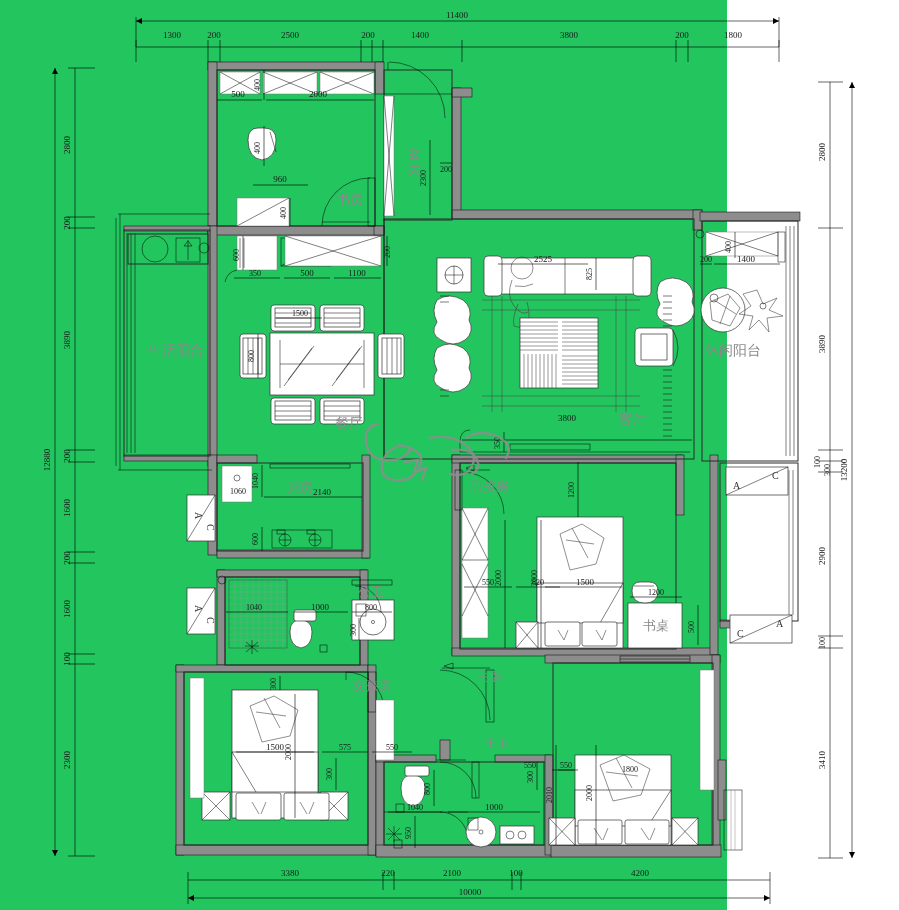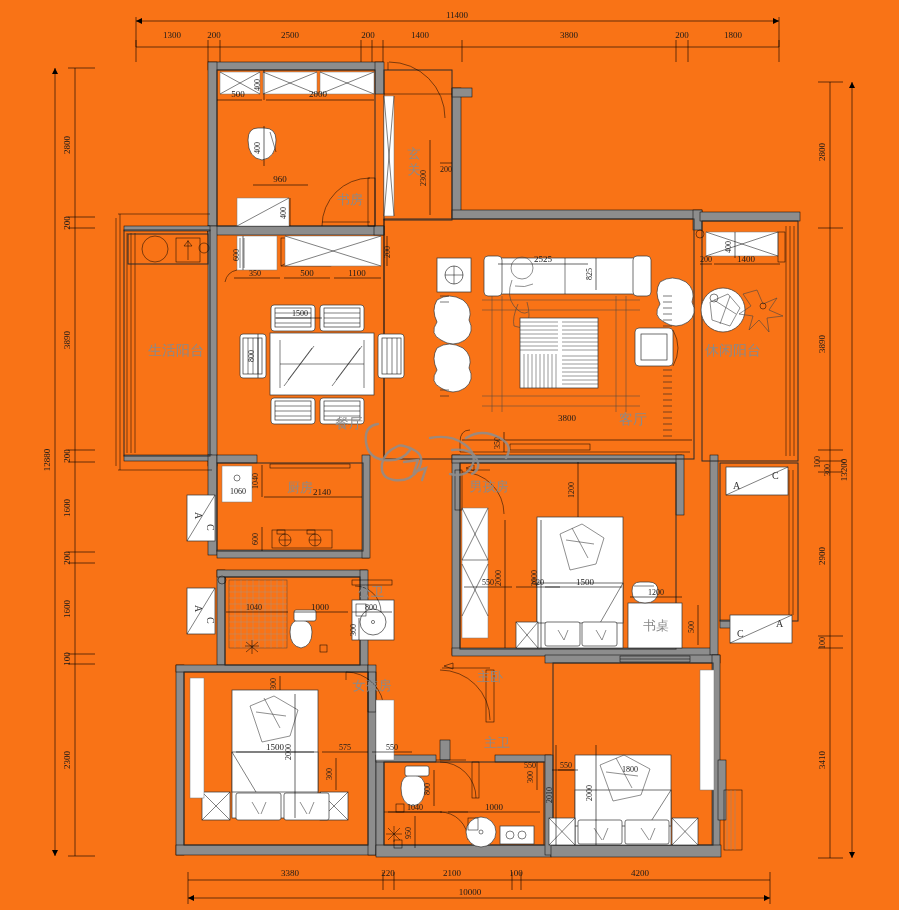--- a/index.html
+++ b/index.html
@@ -1,19 +1,19 @@
 <!DOCTYPE html>
 <html><head>
 <meta charset="utf-8">
 <title>Floor Plan</title>
 <style>
   html,body{margin:0;padding:0;background:#ffffff;}
   body{width:899px;height:910px;overflow:hidden;
        font-family:"Liberation Sans","DejaVu Sans",sans-serif;}
-  #stage{position:relative;width:899px;height:910px;background:#f97316;}
+  #stage{position:relative;width:727px;height:910px;background:#22c55e;}
   svg#plan{position:absolute;left:0;top:0;width:899px;height:910px;}
   .dimtxt{font-size:9px;fill:#1a1a1a;font-family:"Liberation Serif","DejaVu Serif",serif;}
   .dimtxt.sm{font-size:8px;}
   .roomlbl{font-size:13px;fill:#8a8a8a;font-family:"DejaVu Sans",sans-serif;}
   .roomlbl.big{font-size:14px;}
   .actxt{font-size:10px;fill:#333;font-family:"Liberation Serif",serif;}
   .wallfill{fill:#8d8d8d;stroke:#000;stroke-width:.5;}
   .wallthin{fill:none;stroke:#2b2b2b;stroke-width:1;}
   .hair{fill:none;stroke:#000;stroke-width:.5;}
   .hair2{fill:none;stroke:#444;stroke-width:.5;}

